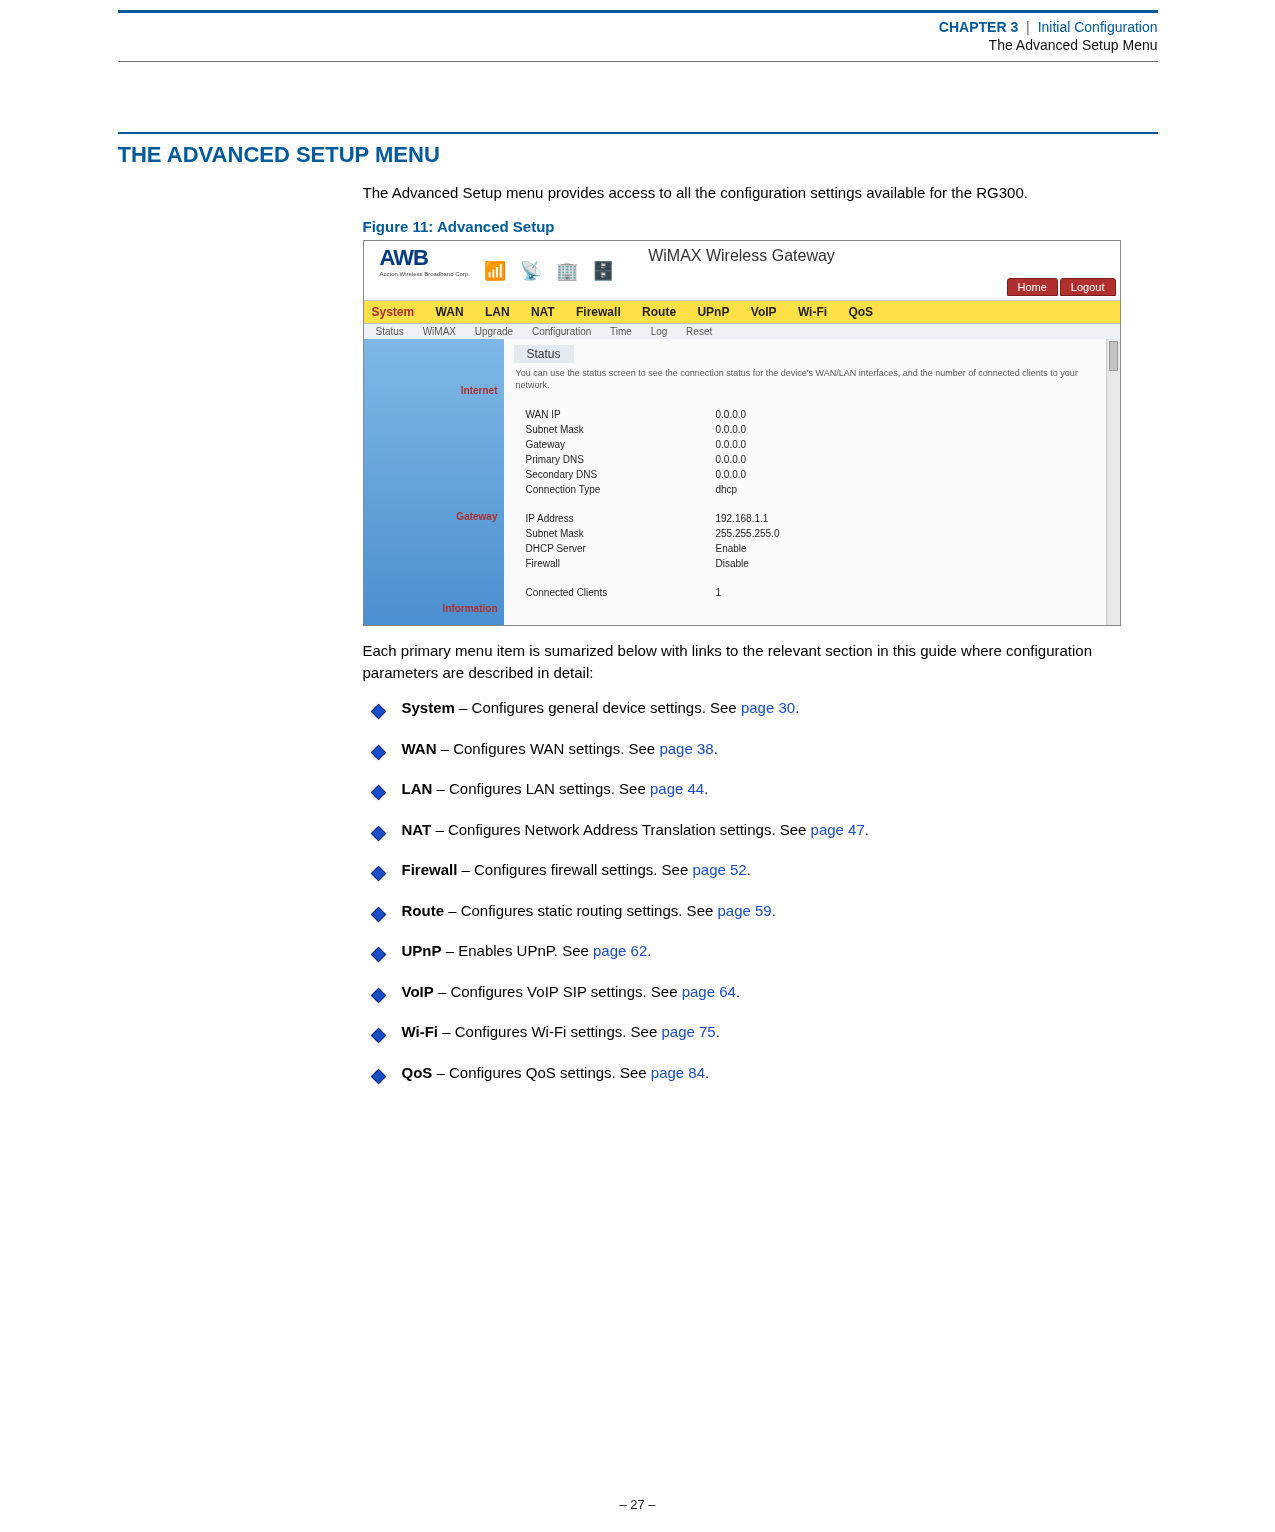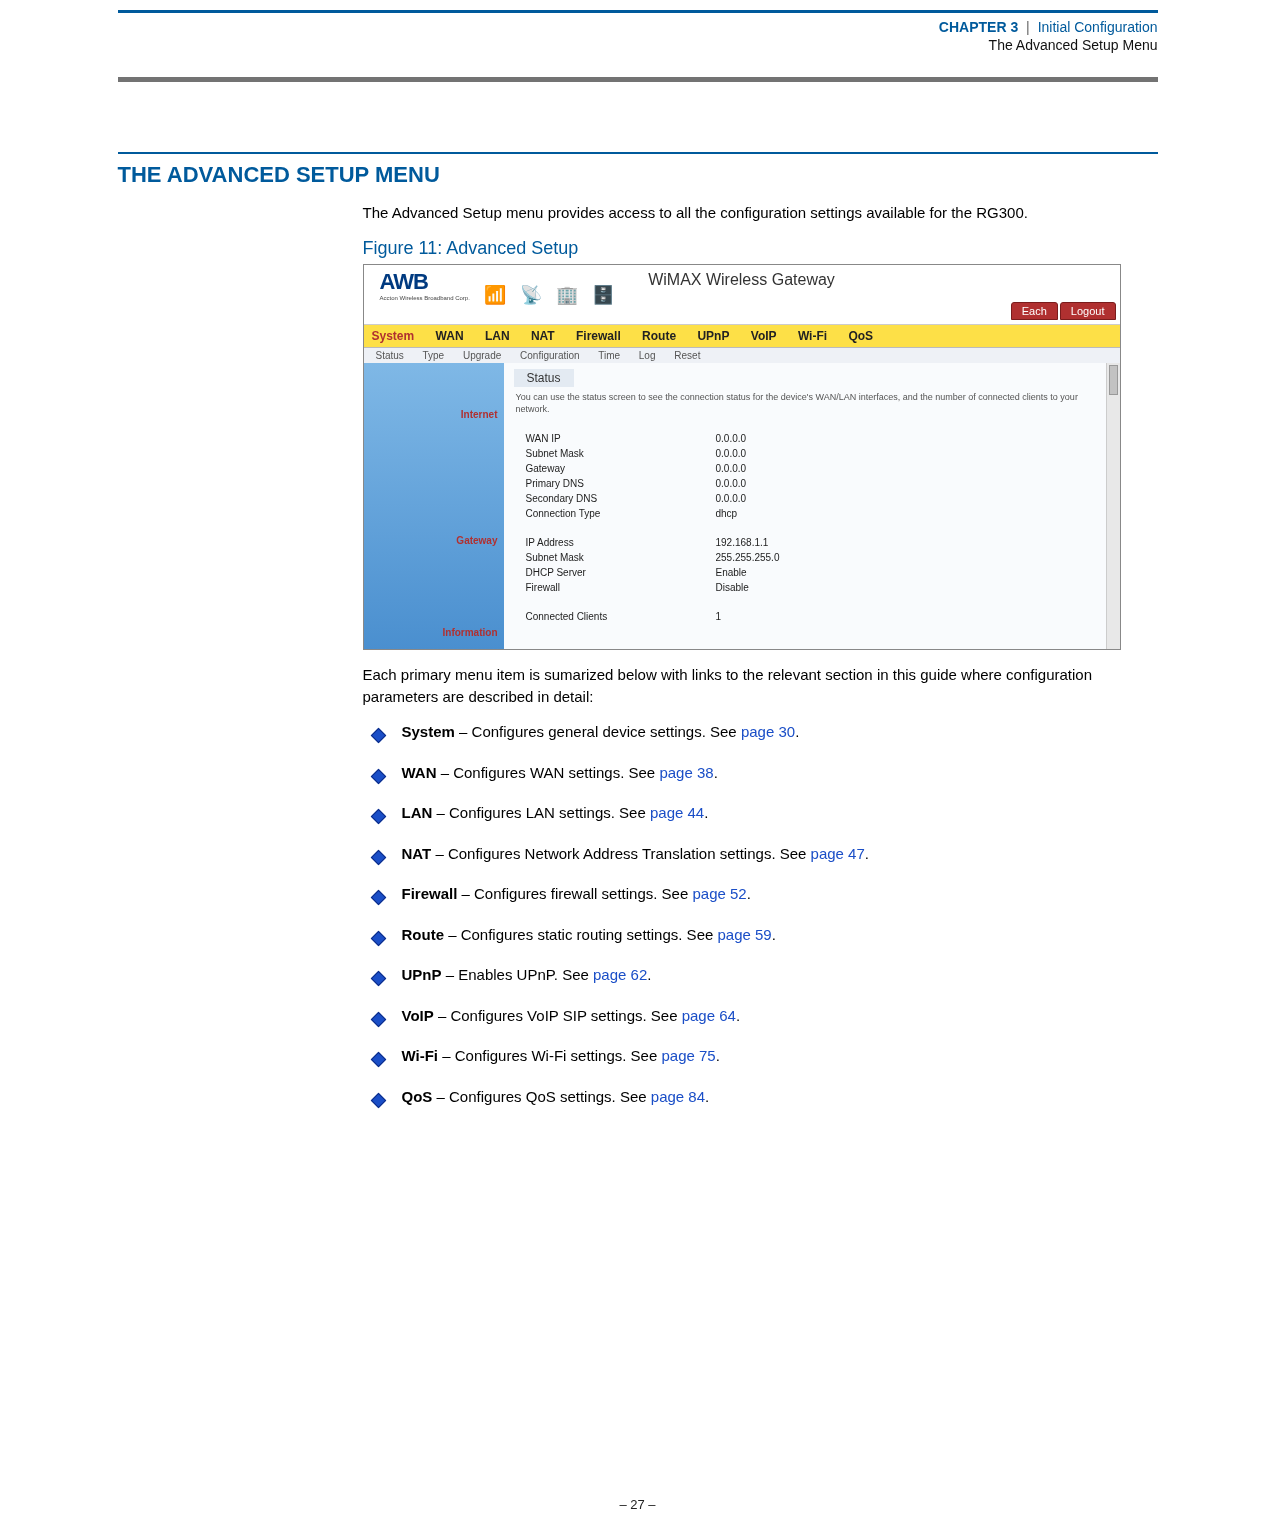--- a/index.html
+++ b/index.html
@@ -16,22 +16,22 @@
     width: 1040px;
     margin: 0 auto;
     position: relative;
   }
   .top-rule {
     border-top: 3px solid #005a9c;
     margin-top: 10px;
   }
   .header {
     text-align: right;
-    padding: 6px 0 24px 0;
-    border-bottom: 5px solid #737373;
+    padding: 6px 0 8px 0;
+    border-bottom: 1px solid #737373;
     font-size: 14px;
   }
   .chapter-label { color: #005a9c; font-weight: bold; font-variant: small-caps; }
   .chapter-sep { color: #666; margin: 0 4px; }
   .chapter-title { color: #005a9c; }
   .sub-title { color: #111; font-size: 14px; display: block; margin-top: 2px;}
   .hr-blue {
     border: none;
     border-top: 2px solid #005a9c;
     margin-top: 70px;
@@ -44,22 +44,22 @@
     font-weight: bold;
     font-variant: small-caps;
     margin-bottom: 12px;
   }
   .indent-area {
     margin-left: 245px;
     width: 760px;
   }
   .figure-caption {
     color: #005a9c;
-    font-weight: normal;
-    font-size: 18px;
+    font-weight: bold;
+    font-size: 15px;
     margin-bottom: 5px;
   }
   .screenshot {
     border: 1px solid #888;
     width: 758px;
     height: 386px;
     position: relative;
     background: #e8eef4;
     font-family: Arial, sans-serif;
   }
@@ -152,39 +152,39 @@
           <div class="logo-sub">Accton Wireless Broadband Corp.</div>
         </div>
         <div class="icon-strip">
           <span class="ic">📶</span>
           <span class="ic">📡</span>
           <span class="ic">🏢</span>
           <span class="ic">🗄️</span>
         </div>
         <div class="top-center">WiMAX Wireless Gateway</div>
         <div class="top-btns">
-          <div class="top-btn">Each</div>
+          <div class="top-btn">Home</div>
           <div class="top-btn">Logout</div>
         </div>
       </div>
       <div class="nav1">
         <span class="active">System</span>
         <span>WAN</span>
         <span>LAN</span>
         <span>NAT</span>
         <span>Firewall</span>
         <span>Route</span>
         <span>UPnP</span>
         <span>VoIP</span>
         <span>Wi-Fi</span>
         <span>QoS</span>
       </div>
       <div class="nav2">
         <span>Status</span>
-        <span>Type</span>
+        <span>WiMAX</span>
         <span>Upgrade</span>
         <span>Configuration</span>
         <span>Time</span>
         <span>Log</span>
         <span>Reset</span>
       </div>
       <div class="ss-body">
         <div class="ss-left">
           <div class="left-lbl" style="top:46px">Internet</div>
           <div class="left-lbl" style="top:172px">Gateway</div>

